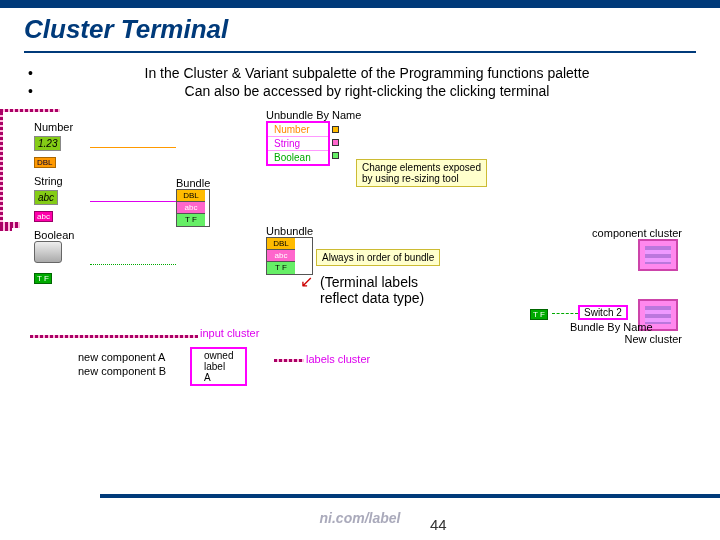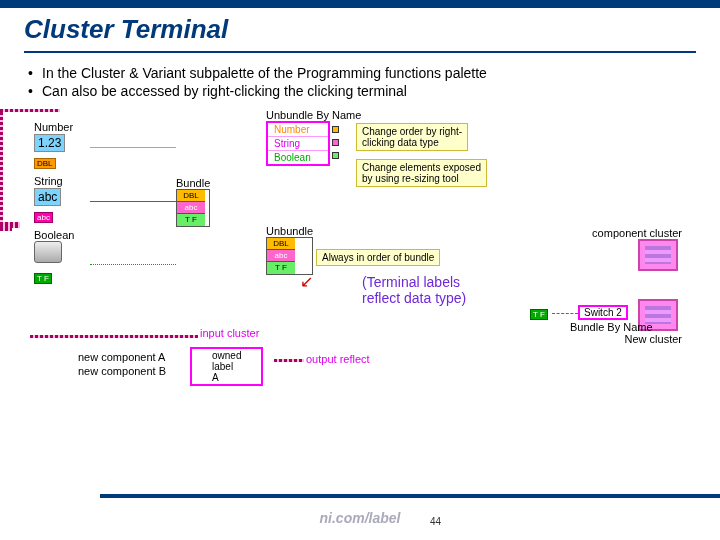--- a/index.html
+++ b/index.html
@@ -2,29 +2,29 @@
 <html><head>
 <meta charset="utf-8">
 <style>
   * { box-sizing: border-box; margin: 0; padding: 0; }
   body { width: 720px; height: 540px; background: #fff; font-family: Arial, sans-serif; position: relative; overflow: hidden; }
   .topbar { height: 8px; background: #003a7a; }
   .title-wrap { padding: 6px 24px 2px; }
   .title { font-size: 26px; font-weight: bold; color: #003a7a; font-style: italic; }
   .title-rule { height: 2px; background: #003a7a; margin: 4px 24px 0; }
   .bullets { padding: 10px 28px 4px; font-size: 14px; color: #000; }
-  .bullets li { margin: 2px 0; list-style: none; position: relative; padding-left: 14px; }
+  .bullets li { margin: 2px 0; list-style: none; position: relative; padding-left: 14px; text-align: center; }
   .bullets li::before { content: "•"; position: absolute; left: 0; }
   .diagram { position: relative; width: 720px; height: 340px; margin-top: 4px; }
   .lbl { position: absolute; font-size: 11px; color: #000; white-space: nowrap; }
   
   .ctrl-num { position: absolute; left: 34px; top: 12px; width: 60px; }
   .ctrl-str { position: absolute; left: 34px; top: 66px; width: 60px; }
   .ctrl-bool { position: absolute; left: 34px; top: 120px; width: 60px; }
-  .field { background: #7dd3fc; border: 1px solid #888; font-size: 12px; padding: 1px 3px; display: inline-block; }
+  .field { background: #84cc16; border: 1px solid #888; font-size: 10px; padding: 1px 3px; display: inline-block; font-style: italic; }
   .tag-dbl { background: #f90; color: #003; font-size: 8px; padding: 0 2px; border: 1px solid #a60; display: inline-block; margin-top: 2px; }
   .tag-abc { background: #f0a; color: #fff; font-size: 8px; padding: 0 2px; border: 1px solid #906; display: inline-block; margin-top: 2px; }
   .tag-tf { background: #0a0; color: #fff; font-size: 8px; padding: 0 2px; border: 1px solid #060; display: inline-block; margin-top: 2px; }
   .boolbtn { width: 28px; height: 22px; background: linear-gradient(#eee,#aaa); border: 1px solid #666; border-radius: 3px; display: inline-block; }
   
   .bundle { position: absolute; left: 176px; top: 68px; }
   .node-stack { border: 1px solid #555; }
   .node-row { width: 28px; height: 12px; font-size: 8px; text-align: center; line-height: 12px; }
   .r-dbl { background: #fb0; border-bottom: 1px solid #555; }
   .r-abc { background: #f6c; border-bottom: 1px solid #555; color: #fff; }
@@ -37,32 +37,32 @@
   .txt-num { color: #f80; }
   .txt-str { color: #d0e; }
   .txt-bool { color: #0a0; }
   .term { position: absolute; width: 7px; height: 7px; border: 1px solid #333; }
   .term-o { background: #fb0; } .term-p { background: #f6c; } .term-g { background: #6e6; }
   
   .note { position: absolute; background: #ffc; border: 1px solid #cb3; font-size: 10px; padding: 2px 5px; white-space: nowrap; }
   
   .ub { position: absolute; left: 266px; top: 116px; }
   
-  .annot { position: absolute; font-size: 14px; color: #6d28d9; margin-left: 42px; }
+  .annot { position: absolute; font-size: 14px; color: #000000; }
   
   .bbn { position: absolute; left: 84px; top: 220px; }
-  .owned { border: 2px solid #f0f; background: #fff; font-size: 10px; padding: 1px 20px; display: inline-block; }
+  .owned { border: 2px solid #f0f; background: #fff; font-size: 10px; padding: 1px 12px; display: inline-block; }
   
   .clust-ico { position: absolute; width: 40px; height: 32px; background: #f8e; border: 2px solid #c4a; }
   .clust-ico::after { content: ""; position: absolute; inset: 5px; background: repeating-linear-gradient(#b7d,#b7d 4px,#e9f 4px,#e9f 8px); }
   
   .footer { position: absolute; left: 0; bottom: 0; width: 720px; height: 46px; }
   .foot-rule { position: absolute; left: 100px; right: 0; top: 0; height: 4px; background: #003a7a; }
   .foot-url { position: absolute; left: 0; right: 0; top: 16px; text-align: center; font-size: 14px; font-weight: bold; color: #aab; font-style: italic; }
-  .foot-pg { position: absolute; left: 430px; top: 22px; font-size: 10px; color: #333; }
+  .foot-pg { position: absolute; left: 430px; top: 22px; font-size: 15px; color: #333; }
   .frc-logo { position: absolute; left: 26px; bottom: 4px; width: 68px; height: 54px; border: 1px solid #bbb; background: #fff; font-size: 10px; font-style: italic; font-weight: bold; color: #b00; display: flex; align-items: flex-end; justify-content: center; padding-bottom: 3px; }
   .frc-logo::before { content: ""; position: absolute; top: 4px; left: 10px; width: 0; height: 0; border-left: 24px solid transparent; border-right: 24px solid transparent; border-bottom: 32px solid #2a5caa; }
   .ni-logo { position: absolute; right: 18px; bottom: 8px; font-size: 11px; font-weight: bold; color: #fff; background: #003a7a; padding: 4px 6px; font-style: italic; letter-spacing: -0.3px; }
   
   .wire { position: absolute; background: #a06; height: 1px; }
   .wire-v { width: 1px; }
   .wire-thick { height: 3px; background: repeating-linear-gradient(90deg,#a06,#a06 3px,#fbd 3px,#fbd 5px); }
   .arrow-red { position: absolute; color: #c00; font-size: 16px; }
   .small-tf { position: absolute; font-size: 8px; background: #0a0; color: #fff; border: 1px solid #060; padding: 0 2px; }
   .switch2 { position: absolute; font-size: 9px; color: #0a0; border-bottom: 1px solid #0a0; }
@@ -124,22 +124,20 @@
     <div class="ubn-box" style="width:64px">
       <div class="ubn-row txt-num">Number</div>
       <div class="ubn-row txt-str">String</div>
       <div class="ubn-row txt-bool">Boolean</div>
     </div>
     <div class="term term-o" style="left:66px;top:17px"></div>
     <div class="term term-p" style="left:66px;top:30px"></div>
     <div class="term term-g" style="left:66px;top:43px"></div>
   </div>
 
-  <div class="note" style="left:356px;top:14px;white-space:pre-line">Change order by right-
-clicking data type</div>
   <div class="note" style="left:316px;top:140px">Always in order of bundle</div>
   <div class="note" style="left:356px;top:50px;white-space:pre-line">Change elements exposed
 by using re-sizing tool</div>
 
   <div class="ub">
     <div class="lbl" style="position:static">Unbundle</div>
     <div class="node-stack">
       <div class="node-row r-dbl">DBL</div>
       <div class="node-row r-abc">abc</div>
       <div class="node-row r-tf">T F</div>
@@ -152,21 +150,21 @@
 
   <div class="bbn">
     <div class="wire-thick" style="position:absolute;left:-54px;top:6px;width:168px"></div>
     <div class="lbl txt-str" style="left:116px;top:-2px">input cluster</div>
     <div class="lbl" style="left:-6px;top:22px">new component A</div>
     <div class="lbl" style="left:-6px;top:36px">new component B</div>
     <div style="position:absolute;left:106px;top:18px">
       <div class="owned">owned label A</div><br>
     </div>
     <div class="wire-thick" style="position:absolute;left:190px;top:30px;width:30px"></div>
-    <div class="lbl txt-str" style="left:222px;top:24px">output reflect</div>
+    <div class="lbl txt-str" style="left:222px;top:24px">labels cluster</div>
   </div>
 
   <div class="clust-ico" style="right:42px;top:130px"></div>
   <div class="lbl" style="right:38px;top:118px">component cluster</div>
   <div class="clust-ico" style="right:42px;top:190px"></div>
   <div class="lbl" style="right:38px;top:224px">New cluster</div>
 
   <div class="small-tf" style="left:530px;top:200px">T F</div>
   <div class="switch2" style="left:588px;top:198px">Switch 2</div>
   <div class="owned" style="position:absolute;left:578px;top:196px;padding:0 4px">Switch 2</div>

